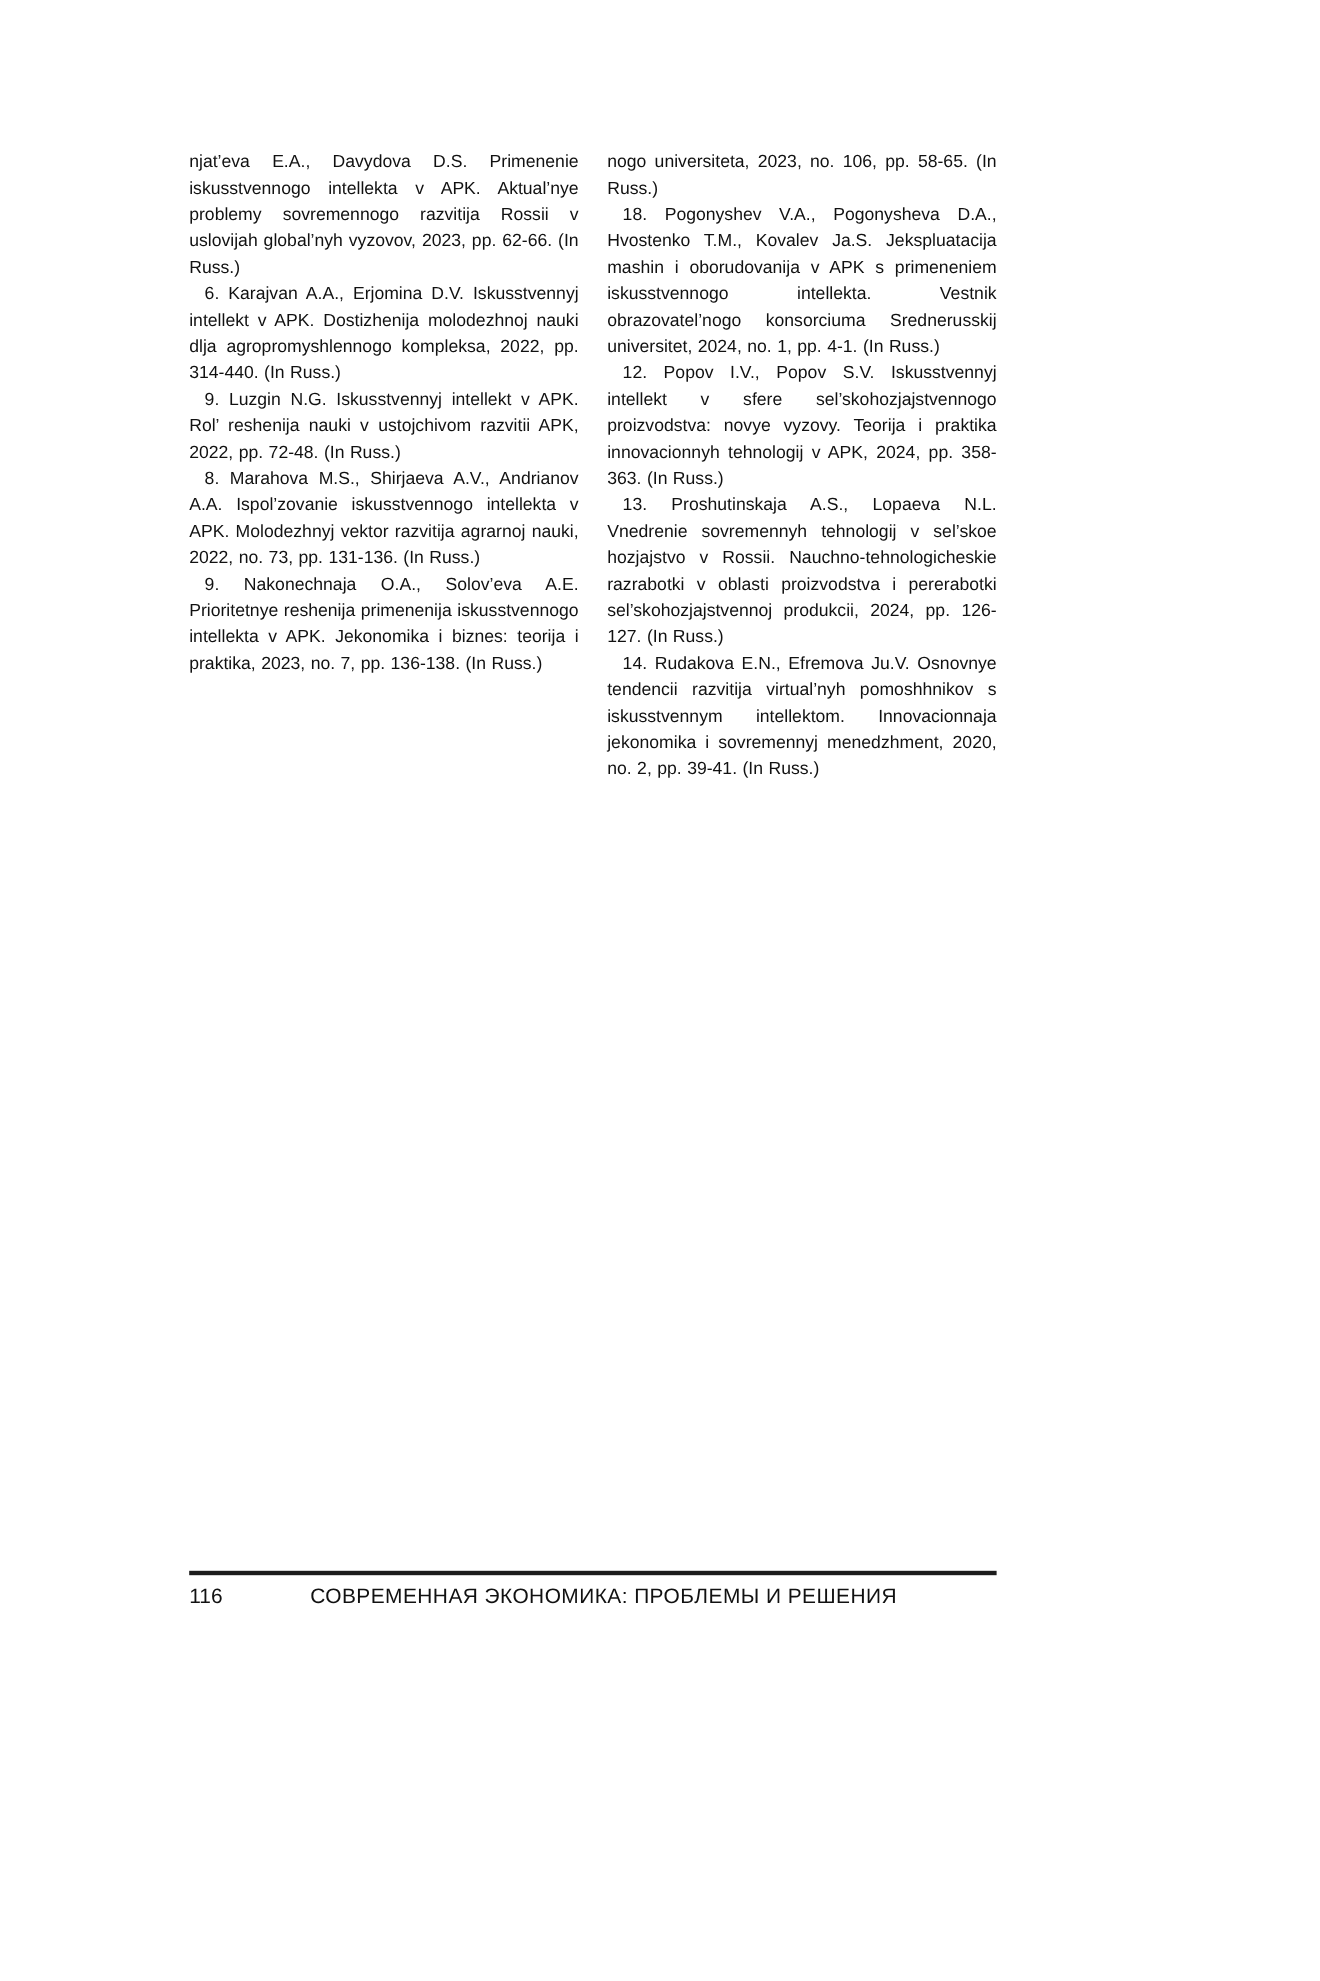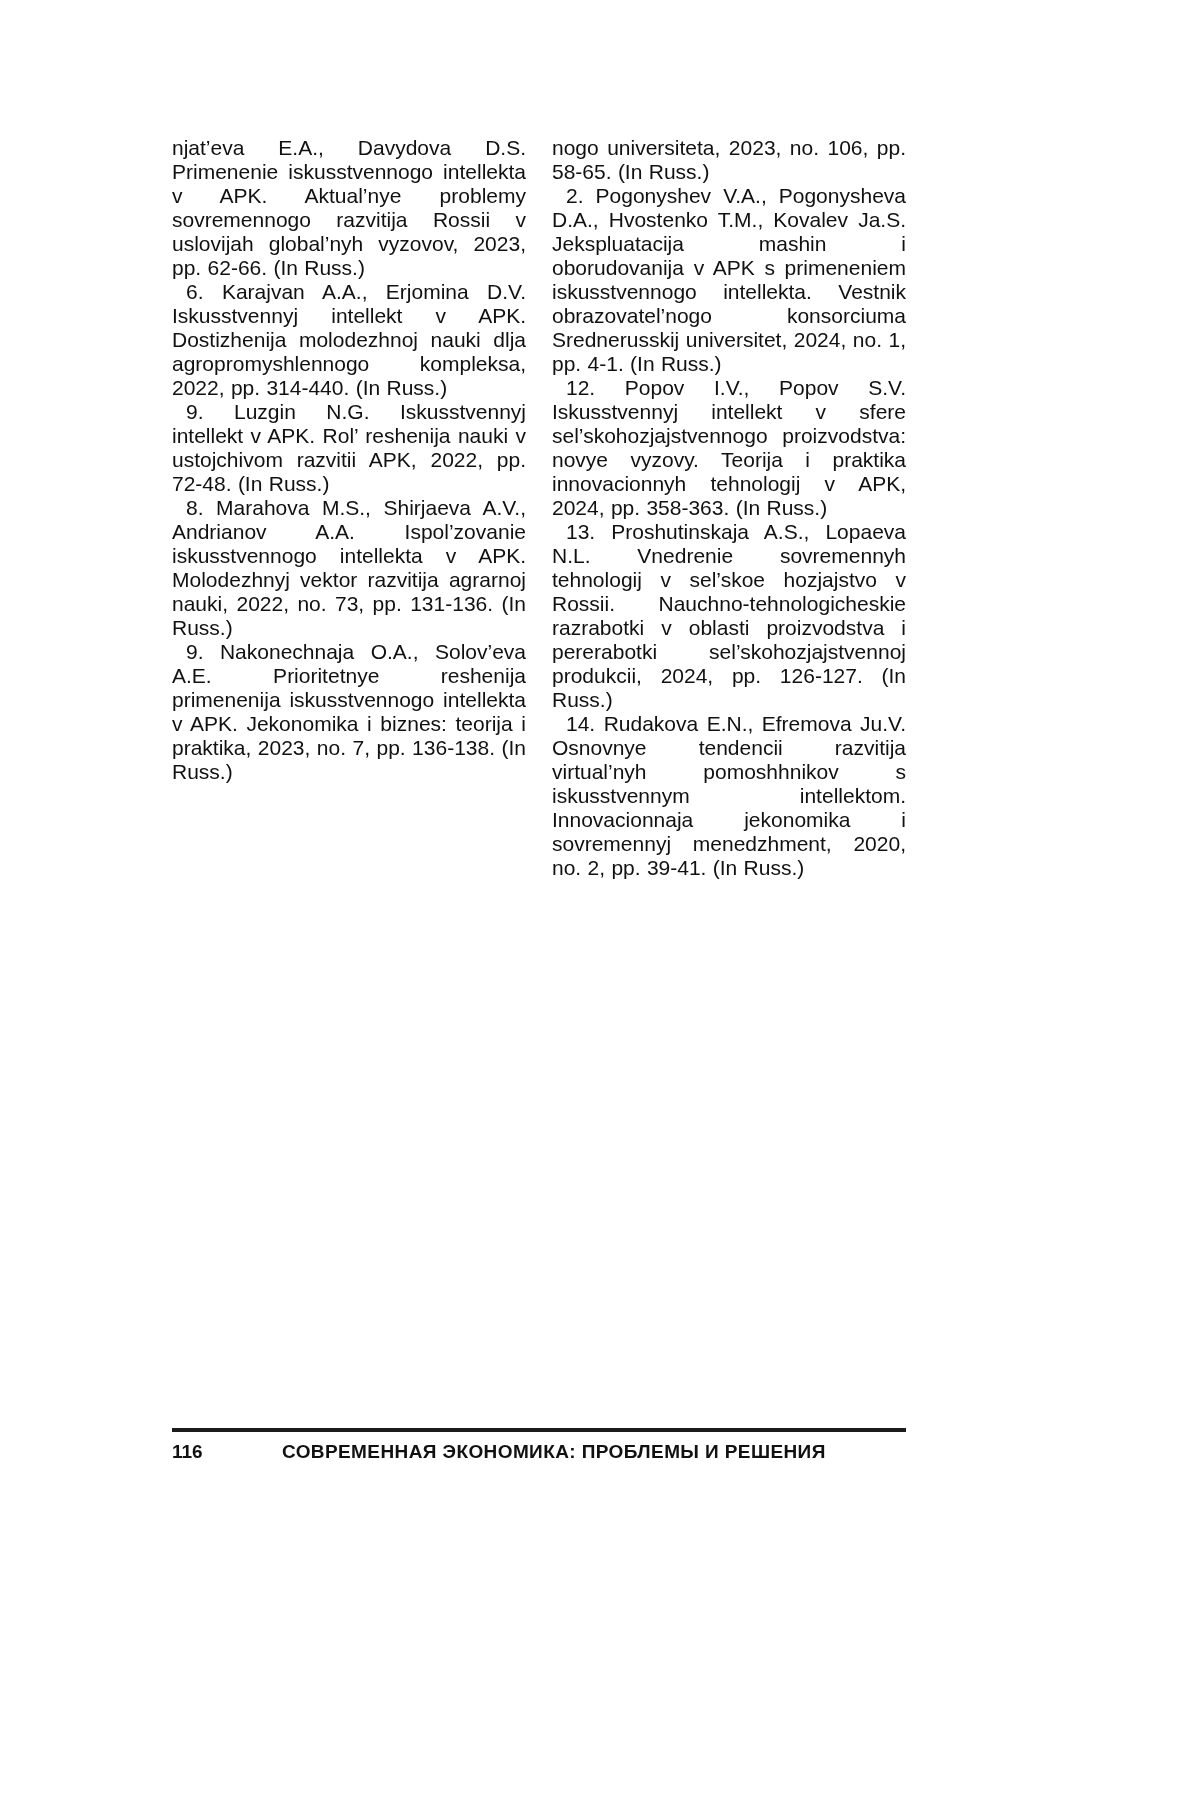--- a/index.html
+++ b/index.html
@@ -19,21 +19,21 @@
   .content {
     position: absolute;
     left: 172px;
     top: 136px;
     width: 734px;
     display: flex;
     gap: 26px;
   }
   .col {
     width: 354px;
-    font-size: 21px;
+    font-size: 16px;
     line-height: 24px;
     text-align: justify;
     color: #111111;
   }
   .ref {
     margin: 0;
     word-spacing: 0.5px;
   }
   .ref.indent {
     text-indent: 14px;
@@ -47,21 +47,21 @@
     width: 734px;
   }
   .footer-rule {
     height: 4px;
     background: #1c1c1c;
   }
   .footer-row {
     display: flex;
     align-items: baseline;
     margin-top: 9px;
-    font-weight: bold;
+    font-weight: normal;
     font-size: 19px;
     color: #111111;
   }
   .page-number {
     width: 110px;
   }
   .journal-title {
     flex: 1;
     text-align: left;
     letter-spacing: 0.4px;
@@ -76,21 +76,21 @@
   <main class="content">
     <div class="col" id="col-left">
         <p class="ref"><span class="">njat’eva E.A., Davydova D.S. Primenenie iskusstvennogo intellekta v APK. </span><span class="it">Aktual’nye problemy sovremennogo razvitija Rossii v uslovijah global’nyh vyzovov,</span><span class=""> 2023, pp. 62-66. (In Russ.)</span></p>
         <p class="ref indent"><span class="">6. Karajvan A.A., Erjomina D.V. Iskusstvennyj intellekt v APK. </span><span class="it">Dostizhenija molodezhnoj nauki dlja agropromyshlennogo kompleksa,</span><span class=""> 2022, pp. 314-440. (In Russ.)</span></p>
         <p class="ref indent"><span class="">9. Luzgin N.G. Iskusstvennyj intellekt v APK. </span><span class="it">Rol’ reshenija nauki v ustojchivom razvitii APK,</span><span class=""> 2022, pp. 72-48. (In Russ.)</span></p>
         <p class="ref indent"><span class="">8. Marahova M.S., Shirjaeva A.V., Andrianov A.A. Ispol’zovanie iskusstvennogo intellekta v APK. </span><span class="it">Molodezhnyj vektor razvitija agrarnoj nauki,</span><span class=""> 2022, no. 73, pp. 131-136. (In Russ.)</span></p>
         <p class="ref indent"><span class="">9. Nakonechnaja O.A., Solov’eva A.E. Prioritetnye reshenija primenenija iskusstvennogo intellekta v APK. </span><span class="it">Jekonomika i biznes: teorija i praktika,</span><span class=""> 2023, no. 7, pp. 136-138. (In Russ.)</span></p>
       </div>
     <div class="col" id="col-right">
         <p class="ref"><span class="it">nogo universiteta,</span><span class=""> 2023, no. 106, pp. 58-65. (In Russ.)</span></p>
-        <p class="ref indent"><span class="">2. Pogonyshev V.A., Pogonysheva D.A., Hvostenko T.M., Kovalev Ja.S. Jekspluatacija mashin i oborudovanija v APK s primeneniem iskusstvennogo intellekta. </span><span class="it">Vestnik obrazovatel’nogo konsorciuma Srednerusskij universitet,</span><span class=""> 2024, no. 1, pp. 4-1. (In Russ.)</span></p>
+        <p class="ref indent"><span class="">18. Pogonyshev V.A., Pogonysheva D.A., Hvostenko T.M., Kovalev Ja.S. Jekspluatacija mashin i oborudovanija v APK s primeneniem iskusstvennogo intellekta. </span><span class="it">Vestnik obrazovatel’nogo konsorciuma Srednerusskij universitet,</span><span class=""> 2024, no. 1, pp. 4-1. (In Russ.)</span></p>
         <p class="ref indent"><span class="">12. Popov I.V., Popov S.V. Iskusstvennyj intellekt v sfere sel’skohozjajstvennogo proizvodstva: novye vyzovy. </span><span class="it">Teorija i praktika innovacionnyh tehnologij v APK,</span><span class=""> 2024, pp. 358-363. (In Russ.)</span></p>
         <p class="ref indent"><span class="">13. Proshutinskaja A.S., Lopaeva N.L. Vnedrenie sovremennyh tehnologij v sel’skoe hozjajstvo v Rossii. </span><span class="it">Nauchno-tehnologicheskie razrabotki v oblasti proizvodstva i pererabotki sel’skohozjajstvennoj produkcii,</span><span class=""> 2024, pp. 126-127. (In Russ.)</span></p>
         <p class="ref indent"><span class="">14. Rudakova E.N., Efremova Ju.V. Osnovnye tendencii razvitija virtual’nyh pomoshhnikov s iskusstvennym intellektom. </span><span class="it">Innovacionnaja jekonomika i sovremennyj menedzhment,</span><span class=""> 2020, no. 2, pp. 39-41. (In Russ.)</span></p>
       </div>
   </main>
 
   <footer class="footer">
     <div class="footer-rule"></div>
     <div class="footer-row">
       <span class="page-number">116</span>

